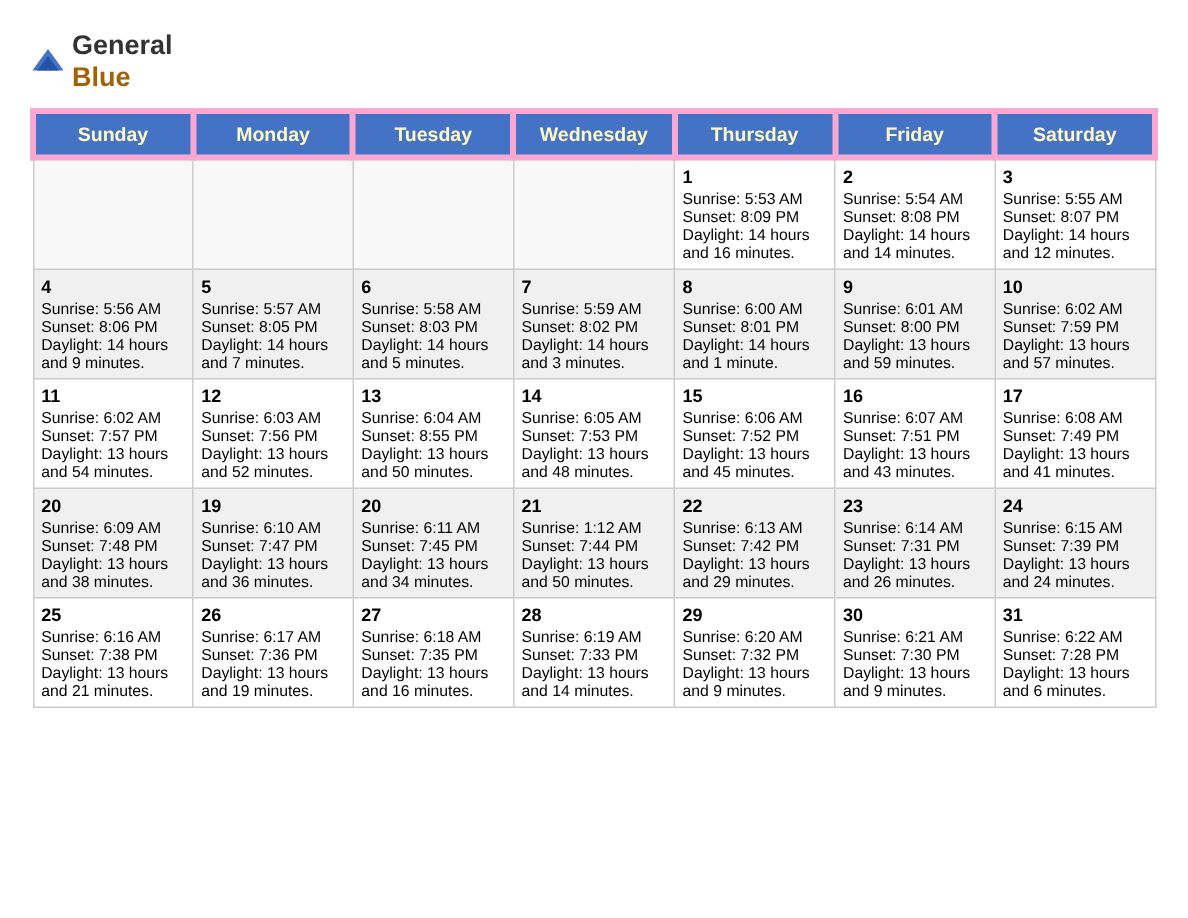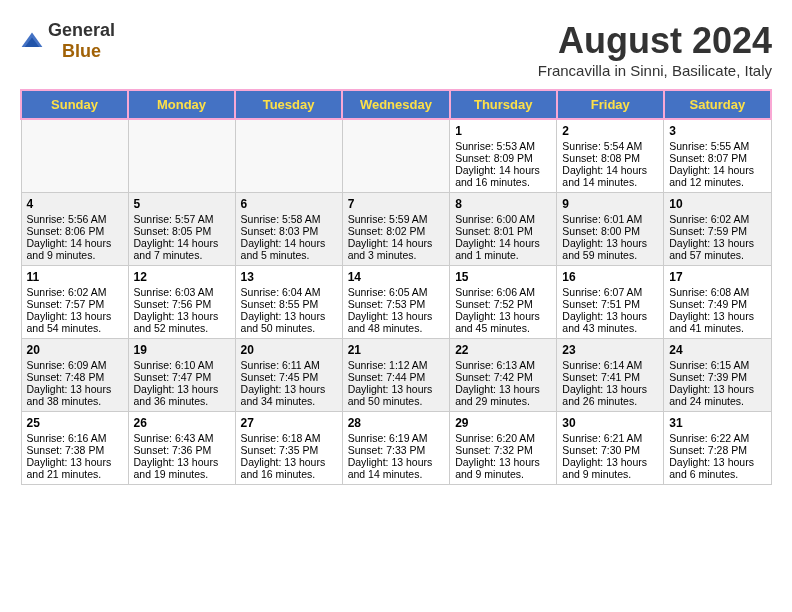--- a/index.html
+++ b/index.html
@@ -13,21 +13,20 @@
     .header-area {
       display: flex;
       justify-content: space-between;
       align-items: flex-start;
       margin-bottom: 10px;
     }
     .logo {
       display: flex;
       align-items: center;
       gap: 4px;
-      text-align: center;
     }
     .logo-icon {
       width: 24px;
       height: 20px;
     }
     .title-area {
       text-align: right;
     }
     .main-title {
       font-size: 36px;
@@ -37,25 +36,25 @@
     .subtitle {
       font-size: 15px;
       color: #333;
     }
     .calendar {
       width: 100%;
       border-collapse: collapse;
     }
     .calendar th {
       background-color: #4472C4;
-      color: #fde047;
+      color: #fef9c3;
       text-align: center;
       padding: 6px 4px;
       font-size: 13px;
-      border: 2px solid #f9a8d4;
+      border: 4px solid #f9a8d4;
     }
     .calendar td {
       border: 1px solid #ccc;
       vertical-align: top;
       padding: 4px 5px;
       font-size: 10.5px;
       width: 108px;
       min-height: 80px;
       background: #fff;
     }
@@ -79,24 +78,20 @@
   <div class="logo">
     <svg class="logo-icon" viewBox="0 0 30 25" xmlns="http://www.w3.org/2000/svg">
       <polygon points="15,2 28,20 2,20" fill="#4472C4"></polygon>
       <polygon points="15,8 24,20 6,20" fill="#2255AA"></polygon>
     </svg>
     <div>
       <span style="font-size:18px;font-weight:bold;color:#333;">General</span><br>
       <span style="font-size:18px;font-weight:bold;color:#a16207;">Blue</span>
     </div>
   </div>
-  <div class="title-area">
-    <div class="main-title">August 2024</div>
-    <div class="subtitle">Francavilla in Sinni, Basilicate, Italy</div>
-  </div>
 </div>
 
 <table class="calendar">
   <thead>
     <tr id="header-row">
         <th>Sunday</th>
         <th>Monday</th>
         <th>Tuesday</th>
         <th>Wednesday</th>
         <th>Thursday</th>
@@ -266,21 +261,21 @@
         <td>
           <span class="day-num">22</span>
           <div>Sunrise: 6:13 AM</div>
           <div>Sunset: 7:42 PM</div>
           <div>Daylight: 13 hours</div>
           <div>and 29 minutes.</div>
         </td>
         <td>
           <span class="day-num">23</span>
           <div>Sunrise: 6:14 AM</div>
-          <div>Sunset: 7:41 PM</div>
+          <div>Sunset: 7:31 PM</div>
           <div>Daylight: 13 hours</div>
           <div>and 26 minutes.</div>
         </td>
         <td>
           <span class="day-num">24</span>
           <div>Sunrise: 6:15 AM</div>
           <div>Sunset: 7:39 PM</div>
           <div>Daylight: 13 hours</div>
           <div>and 24 minutes.</div>
         </td>
@@ -288,21 +283,21 @@
       <tr>
         <td>
           <span class="day-num">25</span>
           <div>Sunrise: 6:16 AM</div>
           <div>Sunset: 7:38 PM</div>
           <div>Daylight: 13 hours</div>
           <div>and 21 minutes.</div>
         </td>
         <td>
           <span class="day-num">26</span>
-          <div>Sunrise: 6:43 AM</div>
+          <div>Sunrise: 6:17 AM</div>
           <div>Sunset: 7:36 PM</div>
           <div>Daylight: 13 hours</div>
           <div>and 19 minutes.</div>
         </td>
         <td>
           <span class="day-num">27</span>
           <div>Sunrise: 6:18 AM</div>
           <div>Sunset: 7:35 PM</div>
           <div>Daylight: 13 hours</div>
           <div>and 16 minutes.</div>

